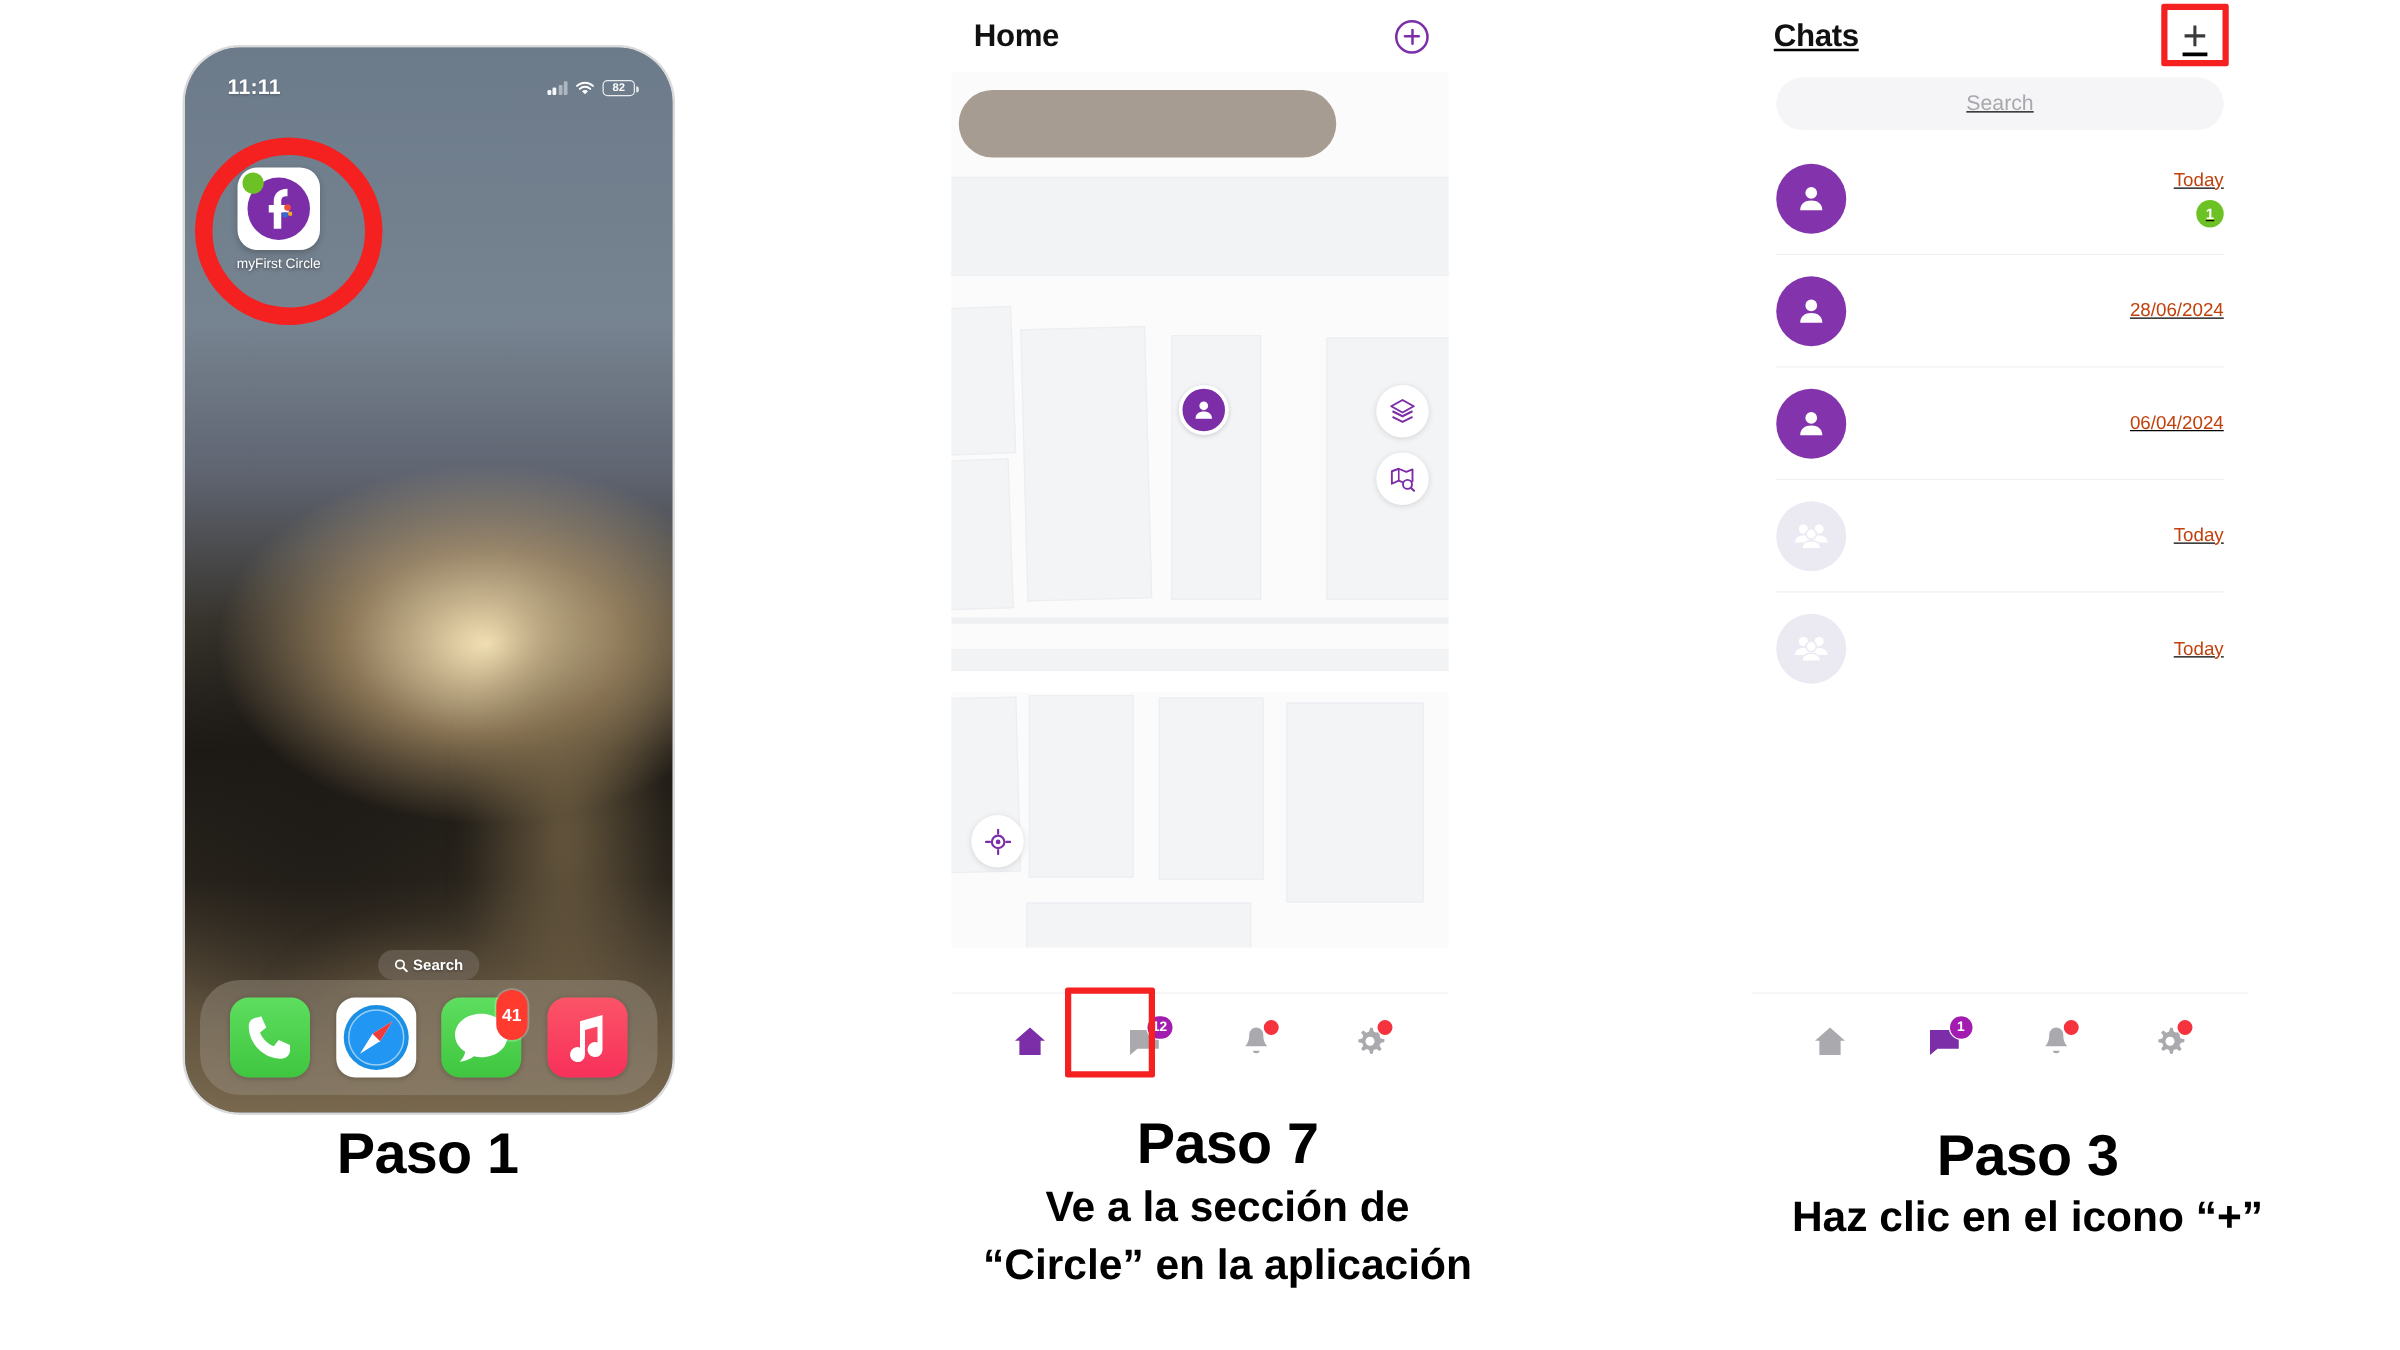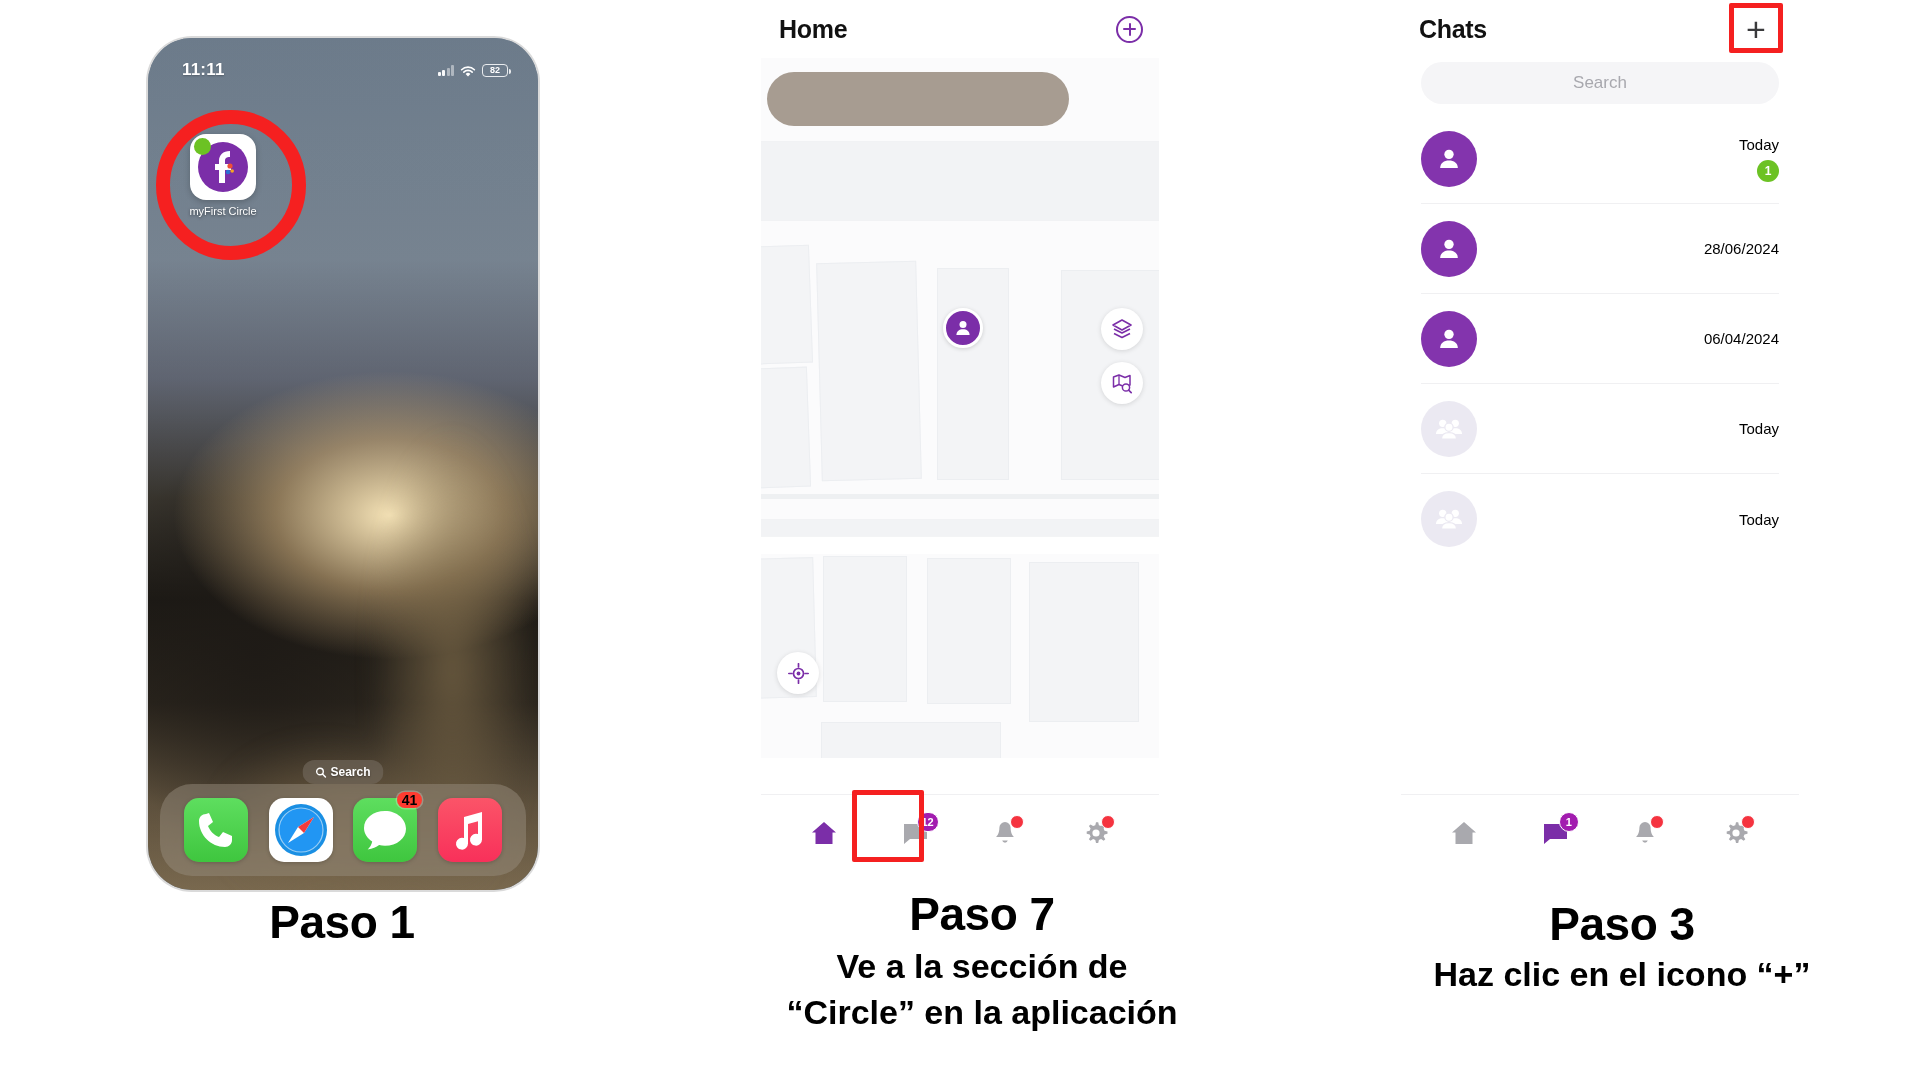--- a/index.html
+++ b/index.html
@@ -123,22 +123,22 @@
     display: flex; align-items: center; justify-content: space-around;
     padding: 0 14px;
   }
   .dock-app { position: relative; width: 64px; height: 64px; border-radius: 15px; box-shadow: 0 1px 4px rgba(0,0,0,.2); }
   .dock-phone { background: linear-gradient(180deg,#5ede5f,#3fc63f); }
   .dock-safari { background: #fff; display:flex; align-items:center; justify-content:center; }
   .dock-messages { background: linear-gradient(180deg,#5ede5f,#3fc63f); }
   .dock-music { background: linear-gradient(180deg,#fb5468,#f8305a); }
   .dock-badge {
     position: absolute; right: -5px; top: -6px;
-    min-width: 25px; height: 16px; padding: 0 5px;
-    border-radius: 13px; background: #ff3b30; color: #000000;
+    min-width: 25px; height: 40px; padding: 0 5px;
+    border-radius: 13px; background: #ff3b30; color: #ffffff;
     font-size: 14px; font-weight: bold;
     display: flex; align-items: center; justify-content: center;
     box-shadow: 0 0 0 1.5px rgba(255,255,255,.25);
   }
 
   
   .screen {
     position: absolute; top: 0; width: 398px; height: 870px;
     background: #fff; overflow: hidden;
   }
@@ -209,21 +209,21 @@
     position: absolute; right: 7px; top: 8px;
     width: 14px; height: 14px; border-radius: 50%;
     background: #f5333f; border: 1.5px solid #fff;
   }
   .red-box-hl {
     position: absolute; border: 5px solid #f52020; border-radius: 2px; z-index: 7;
     pointer-events: none;
   }
 
   
-  .p3-screen { left: 50%; transform: translateX(-50%); }
+  .p3-screen { left: 50%; transform: translateX(-50%); text-decoration: underline; }
 
   .search-field {
     margin: 4px 20px 10px; height: 42px; border-radius: 21px;
     background: #f5f5f7; display: flex; align-items: center; justify-content: center;
   }
   .search-field span { color: #a8a8ae; font-size: 17px; }
 
   .chat-list { padding: 0 20px; }
   .chat-row {
     position: relative; height: 90px;
@@ -235,21 +235,21 @@
     width: 56px; height: 56px; border-radius: 50%;
     display: flex; align-items: center; justify-content: center;
     flex: 0 0 56px;
   }
   .avatar.person { background: #8334ad; }
   .avatar.group  { background: #ebe9f2; }
   .chat-meta {
     margin-left: auto; text-align: right;
     display: flex; flex-direction: column; align-items: flex-end; gap: 7px;
   }
-  .chat-date { font-size: 15px; color: #000000; }
+  .chat-date { font-size: 15px; color: #c2410c; }
   .chat-unread {
     min-width: 22px; height: 22px; padding: 0 6px; border-radius: 11px;
     background: #6cc224; color: #fff; font-size: 12px; font-weight: bold;
     display: flex; align-items: center; justify-content: center;
   }
 </style>
 </head>
 <body>
 
 <div class="tutorial">

